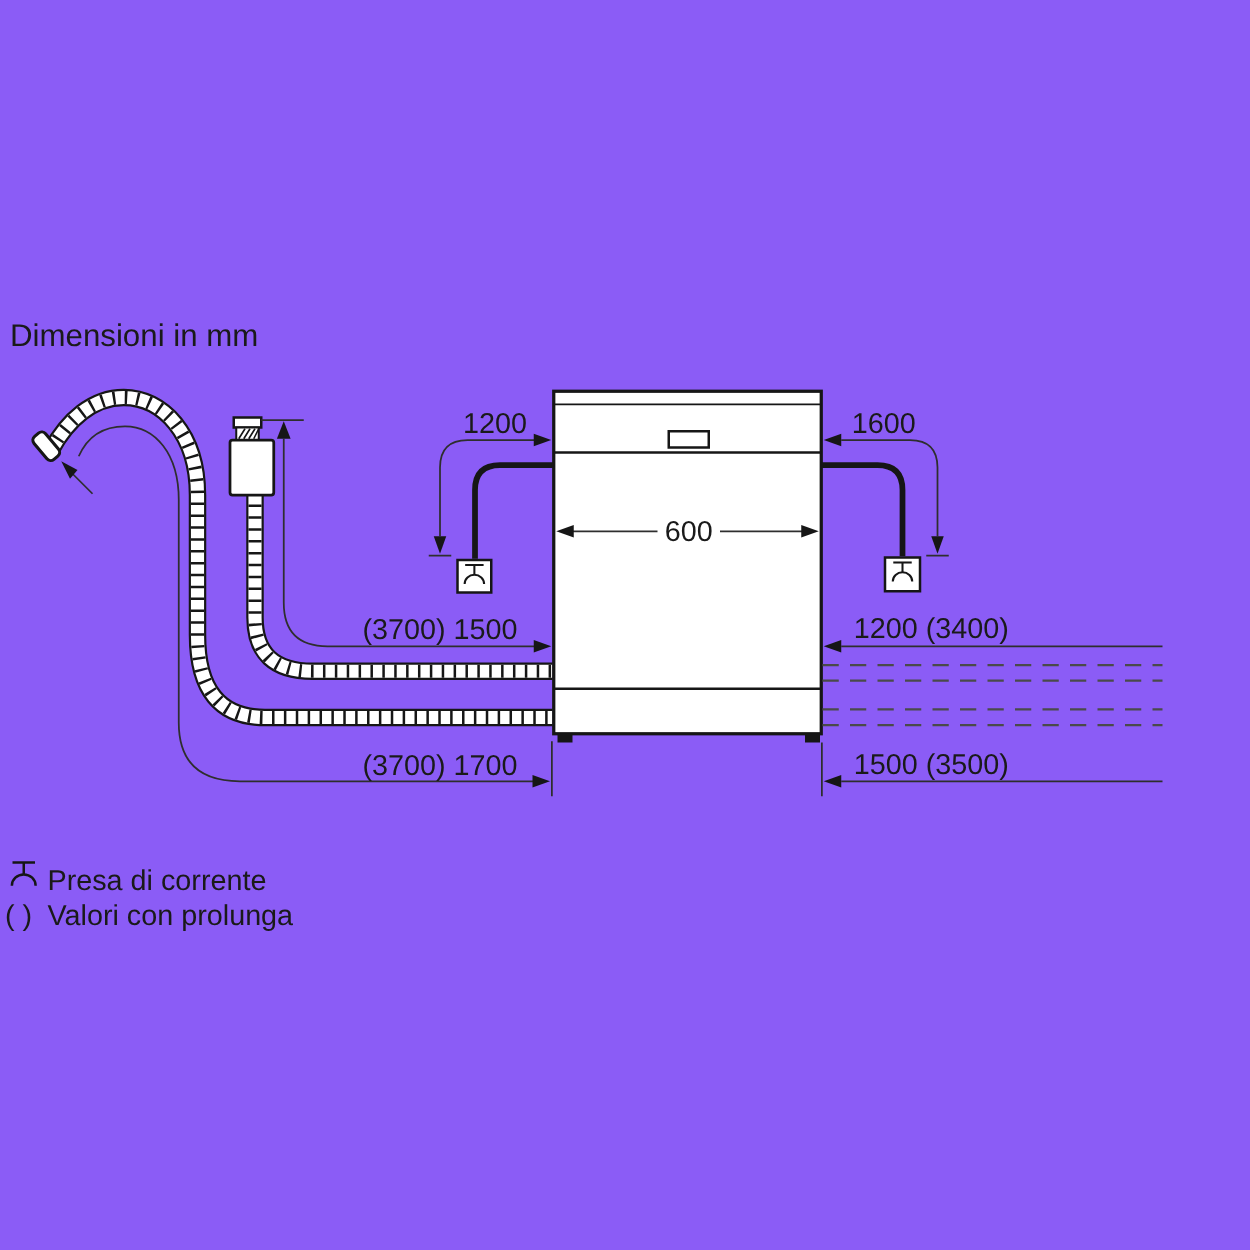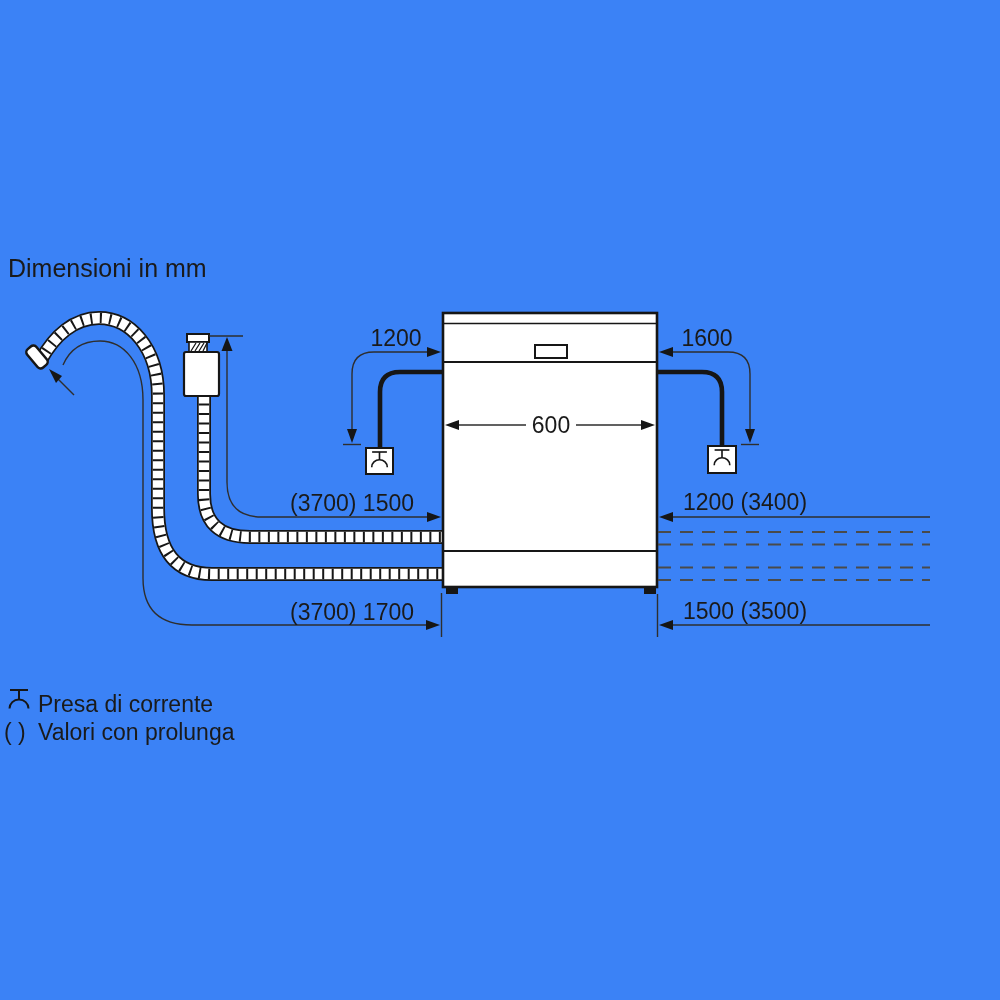--- a/index.html
+++ b/index.html
@@ -7,21 +7,21 @@
     padding: 0;
     background: #ffffff;
     width: 1000px;
     height: 1000px;
     overflow: hidden;
   }
   .stage {
     position: relative;
     width: 1000px;
     height: 1000px;
-    background: #3b82f6;
+    background: #8b5cf6;
     font-family: "Liberation Sans", sans-serif;
   }
   svg { display: block; }
   text {
     font-family: "Liberation Sans", sans-serif;
     fill: #1a1a1a;
   }
   .t-title  { font-size: 25px; }
   .t-dim    { font-size: 23px; }
   .t-legend { font-size: 23px; }

